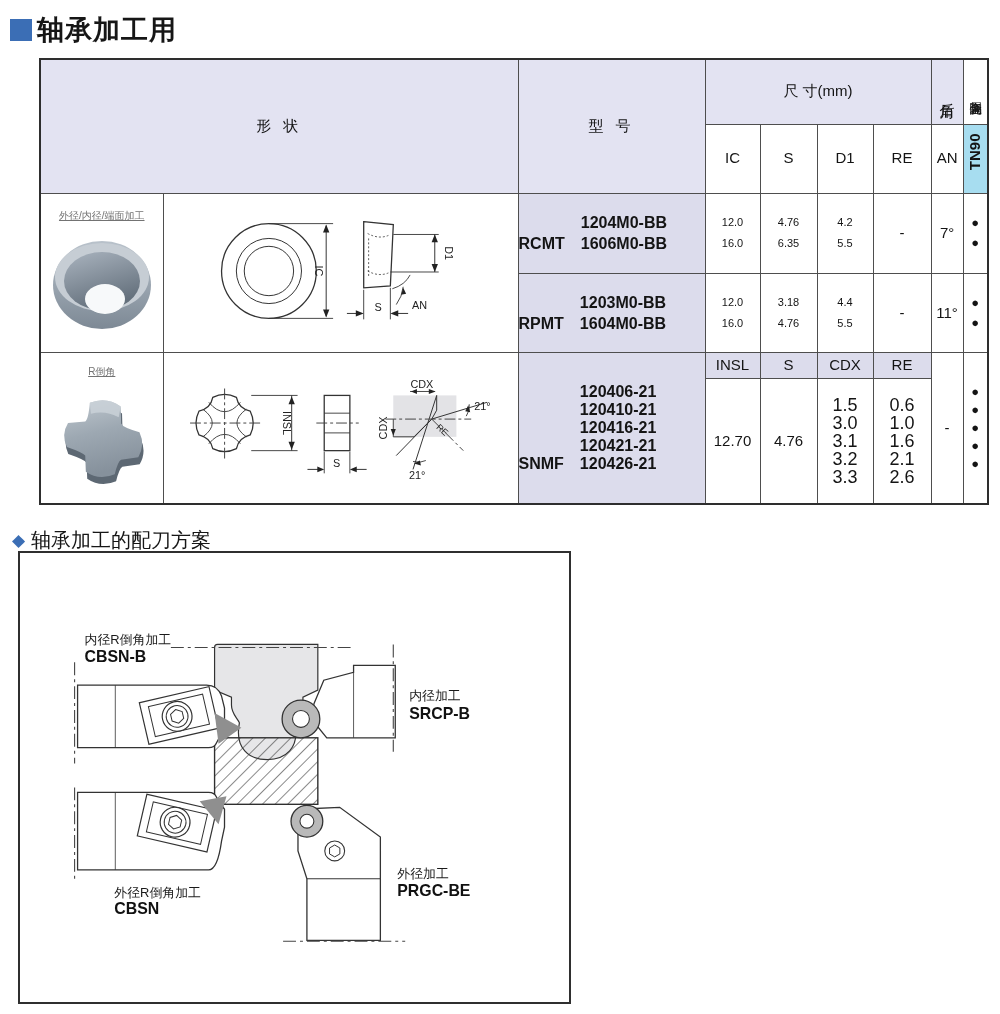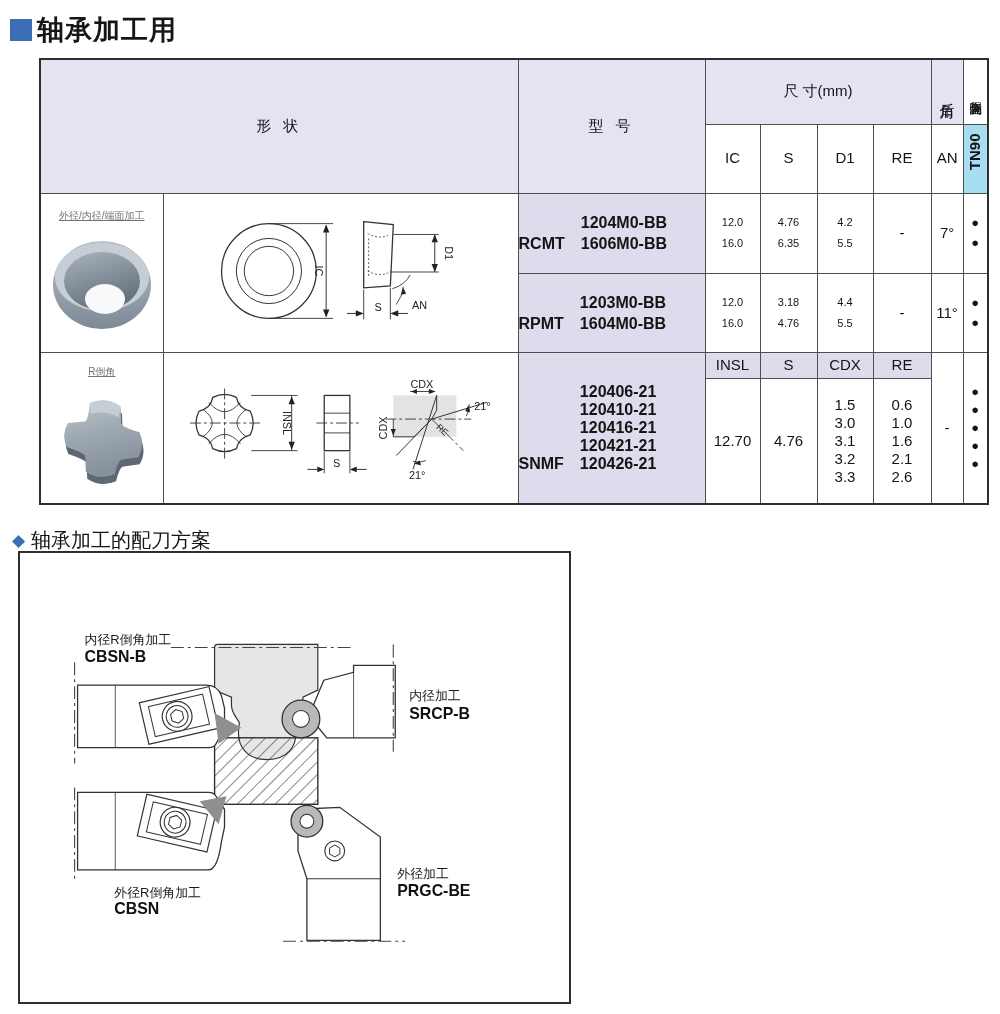--- a/index.html
+++ b/index.html
@@ -25,21 +25,21 @@
   .vert-hj{font-size:15px;letter-spacing:1px;}
   .vert-cm{font-size:12.5px;letter-spacing:0;}
   .rot-tn{transform:rotate(-90deg);font-weight:bold;font-size:15px;white-space:nowrap;}
   .photo-cell{vertical-align:top;text-align:left;padding:5px 3px 0 5px;}
   .photo-label{font-size:10px;color:#737373;white-space:nowrap;text-decoration:underline;}
   .model-cell{text-align:left;padding-left:9px;}
   .mrow{display:flex;align-items:flex-end;gap:16px;font-weight:bold;font-size:16px;}
   .mrow .g1{line-height:21px;}
   .mrow .g2{line-height:18px;}
   .num2 div{line-height:21px;font-size:11px;}
-  .num5 div{line-height:18px;font-size:15px;}
+  .num5 div{line-height:18px;font-size:18px;}
   .dots1 div{line-height:20px;font-size:13px;}
   .dots2{vertical-align:top;padding-top:41px;}
   .dots2 div{line-height:18px;font-size:13px;}
   .pad-an{padding-top:25px;}
   .model-pad{padding-top:25px;margin-left:8px;}
   .an-val{font-size:15px;}
   
   .scheme-title{position:absolute;left:12px;top:527px;display:flex;align-items:center;gap:6px;}
   .scheme-diamond{color:#3b6eb5;font-size:17px;line-height:1;}
   .scheme-text{font-size:20px;font-weight:normal;color:#161616;}

